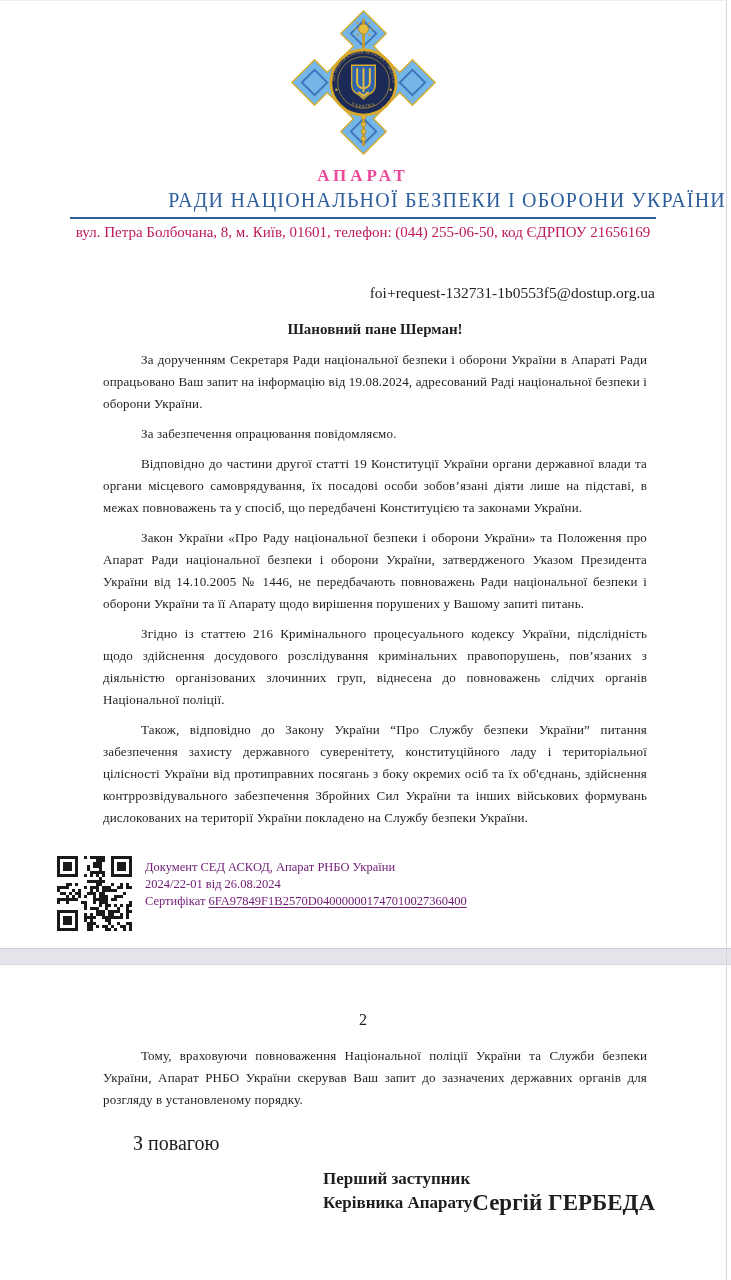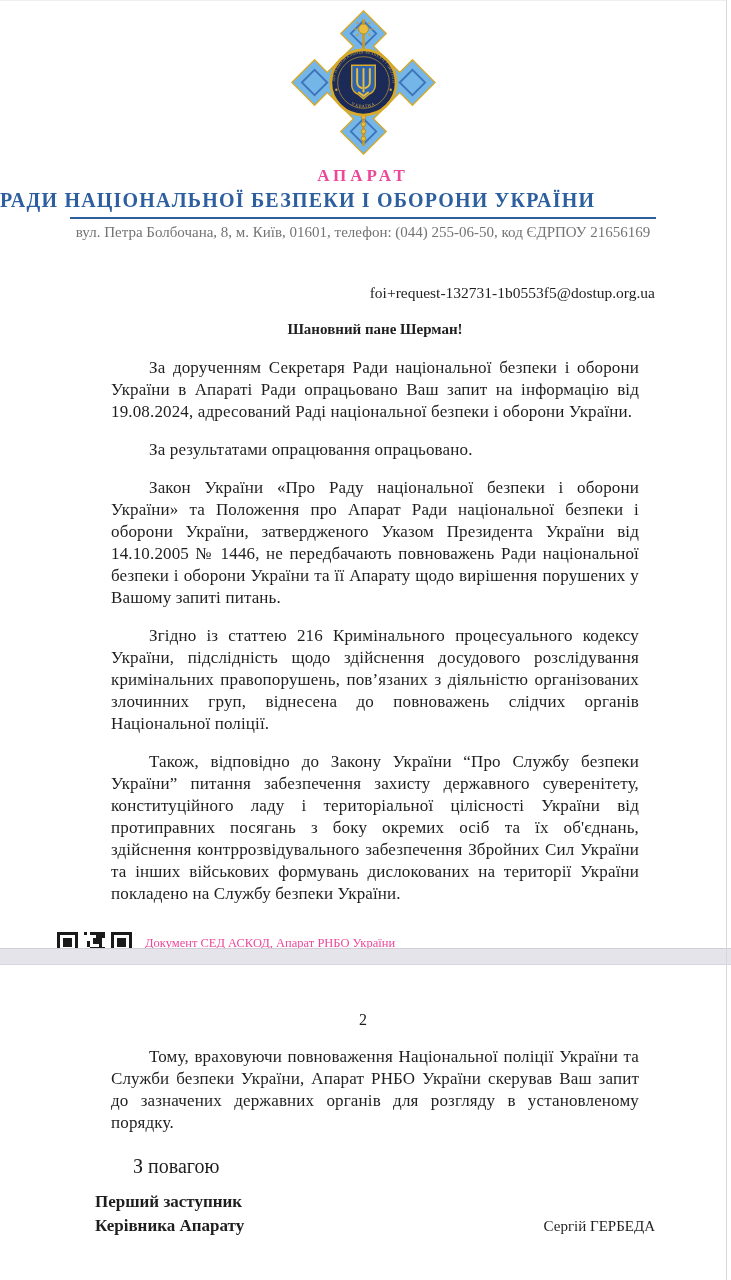--- a/index.html
+++ b/index.html
@@ -10,44 +10,44 @@
   .page-right-edge{position:absolute;top:0;right:4px;width:1px;height:1280px;background:#d6d6de;}
   .page{position:relative;width:726px;background:#ffffff;overflow:hidden;}
   .page1{height:947px;border-top:1px solid #ededf2;}
   .page-sep{height:15px;background:#e4e4ea;border-top:1px solid #cfcfd8;border-bottom:1px solid #d6d6de;}
   .page2{height:316px;}
 
   
   .emblem-wrap{padding-top:9px;text-align:center;line-height:0;}
   .org1{margin:11px 0 0 0;text-align:center;color:#ec4899;font-weight:bold;
         font-size:17px;letter-spacing:4px;line-height:19px;}
-  .org2{margin:3px 0 4px 0;text-align:left;color:#2d5f9f;font-weight:bold;
+  .org2{margin:3px 0 4px 0;text-align:right;color:#2d5f9f;font-weight:normal;
         font-size:20px;letter-spacing:1.2px;line-height:24px;}
   .rule{width:586px;height:2px;background:#2d5f9f;margin:5px auto 0 auto;}
-  .address{margin-top:3px;text-align:center;color:#737373;font-size:15px;line-height:21px;}
+  .address{margin-top:3px;text-align:center;color:#be185d;font-size:15px;line-height:21px;}
 
   .content{padding:0 71px 0 95px;}
   .email-line{margin-top:39px;text-align:right;font-size:15.5px;line-height:21px;}
   .salutation{margin-top:15px;text-align:center;font-weight:bold;font-size:15px;line-height:23px;}
   .bodytext{margin-top:7px;}
-  .bodytext p{margin:16px;text-align:justify;text-indent:38px;font-size:17px;line-height:22px;letter-spacing:0.15px;}
+  .bodytext p{margin:8px;text-align:justify;text-indent:38px;font-size:13px;line-height:22px;letter-spacing:0.15px;}
 
   
   .stamp{margin:27px 0 0 57px;display:flex;align-items:flex-start;}
   .qr{width:75px;height:75px;flex:0 0 auto;line-height:0;}
-  .stamp-text{margin-left:13px;font-size:12.5px;line-height:17px;color:#ec4899;padding-top:3px;}
+  .stamp-text{margin-left:13px;font-size:12.5px;line-height:17px;color:#701a75;padding-top:3px;}
   .u{text-decoration:underline;text-decoration-thickness:1px;text-underline-offset:2px;}
 
   
   .pagenum{margin-top:45px;text-align:center;font-size:16px;line-height:20px;}
   .p2-par{margin-top:15px;}
   .closing{margin-top:21px;font-size:20px;line-height:22px;text-indent:38px;}
-  .sig-row{margin-top:13px;display:flex;justify-content:space-between;align-items:flex-end;}
+  .sig-row{margin-top:13px;display:flex;justify-content:flex-end;align-items:flex-end;}
   .sig-title{font-weight:bold;font-size:17px;line-height:24px;}
-  .sig-name{font-weight:normal;font-size:15px;line-height:24px;}
+  .sig-name{font-weight:bold;font-size:23px;line-height:24px;}
 </style>
 </head>
 <body>
 
 <div class="page-right-edge"></div>
 
 <div class="page page1">
 
   <div class="emblem-wrap">
     <svg width="145" height="145" viewBox="0 0 160 160">
@@ -124,21 +124,22 @@
   <div class="org2">РАДИ НАЦІОНАЛЬНОЇ БЕЗПЕКИ І ОБОРОНИ УКРАЇНИ</div>
   <div class="rule"></div>
   <div class="address">вул. Петра Болбочана, 8, м. Київ, 01601,  телефон: (044) 255-06-50,  код ЄДРПОУ 21656169</div>
 
   <div class="content">
     <div class="email-line">foi+request-132731-1b0553f5@dostup.org.ua</div>
     <div class="salutation">Шановний пане Шерман!</div>
 
     <div class="bodytext">
       <p>За дорученням Секретаря Ради національної безпеки і оборони України в Апараті Ради опрацьовано Ваш запит на інформацію від 19.08.2024, адресований Раді національної безпеки і оборони України.</p>
-      <p>За результатами опрацювання опрацьовано.</p>
+      <p>За забезпечення опрацювання повідомляємо.</p>
+      <p>Відповідно до частини другої статті 19 Конституції України органи державної влади та органи місцевого самоврядування, їх посадові особи зобов’язані діяти лише на підставі, в межах повноважень та у спосіб, що передбачені Конституцією та законами України.</p>
       <p>Закон України «Про Раду національної безпеки і оборони України» та Положення про Апарат Ради національної безпеки і оборони України, затвердженого Указом Президента України від 14.10.2005 № 1446, не передбачають повноважень Ради національної безпеки і оборони України та її Апарату щодо вирішення порушених у Вашому запиті питань.</p>
       <p>Згідно із статтею 216 Кримінального процесуального кодексу України, підслідність щодо здійснення досудового розслідування кримінальних правопорушень, пов’язаних з діяльністю організованих злочинних груп, віднесена до повноважень слідчих органів Національної поліції.</p>
       <p>Також, відповідно до Закону України “Про Службу безпеки України” питання забезпечення захисту державного суверенітету, конституційного ладу і територіальної цілісності України від протиправних посягань з боку окремих осіб та їх об'єднань, здійснення контррозвідувального забезпечення Збройних Сил України та інших військових формувань дислокованих на території України покладено на Службу безпеки України.</p>
     </div>
   </div>
 
   <div class="stamp">
     <div class="qr" id="qr"><svg width="75" height="75" viewBox="0 0 75 75">
           <rect x="27" y="0" width="3" height="3" fill="#1a1a1a"></rect>
           <rect x="33" y="0" width="3" height="3" fill="#1a1a1a"></rect>

